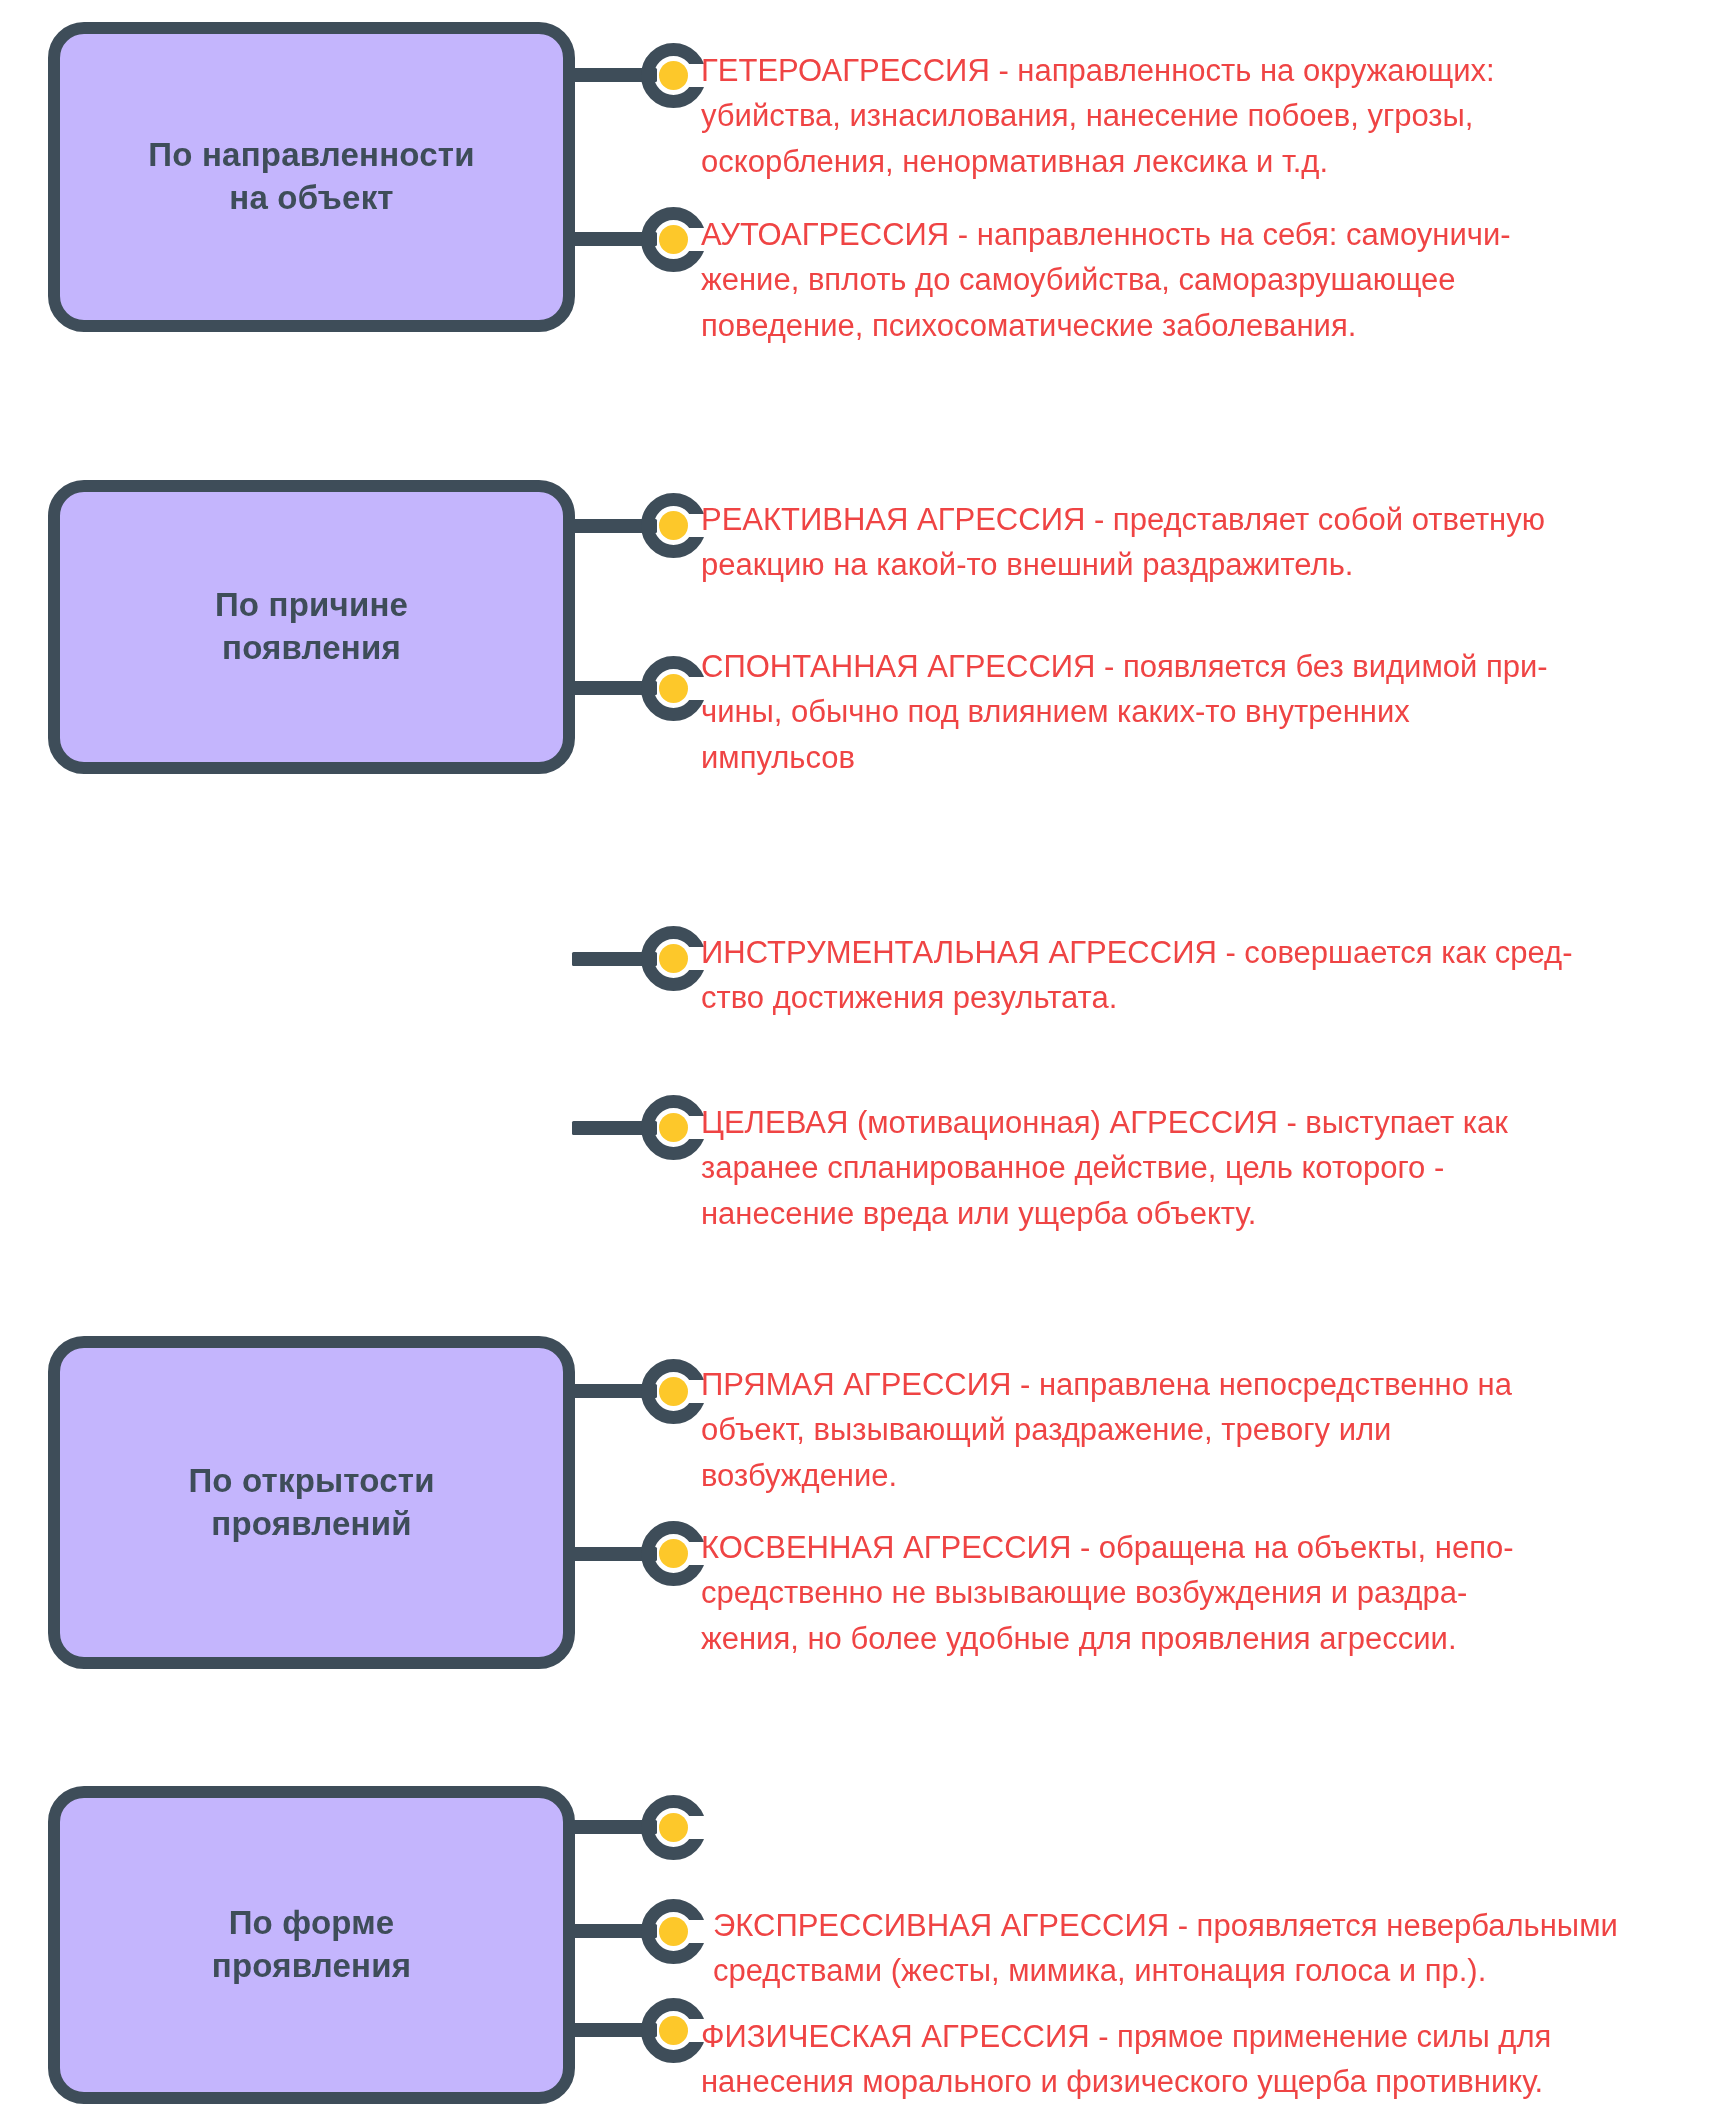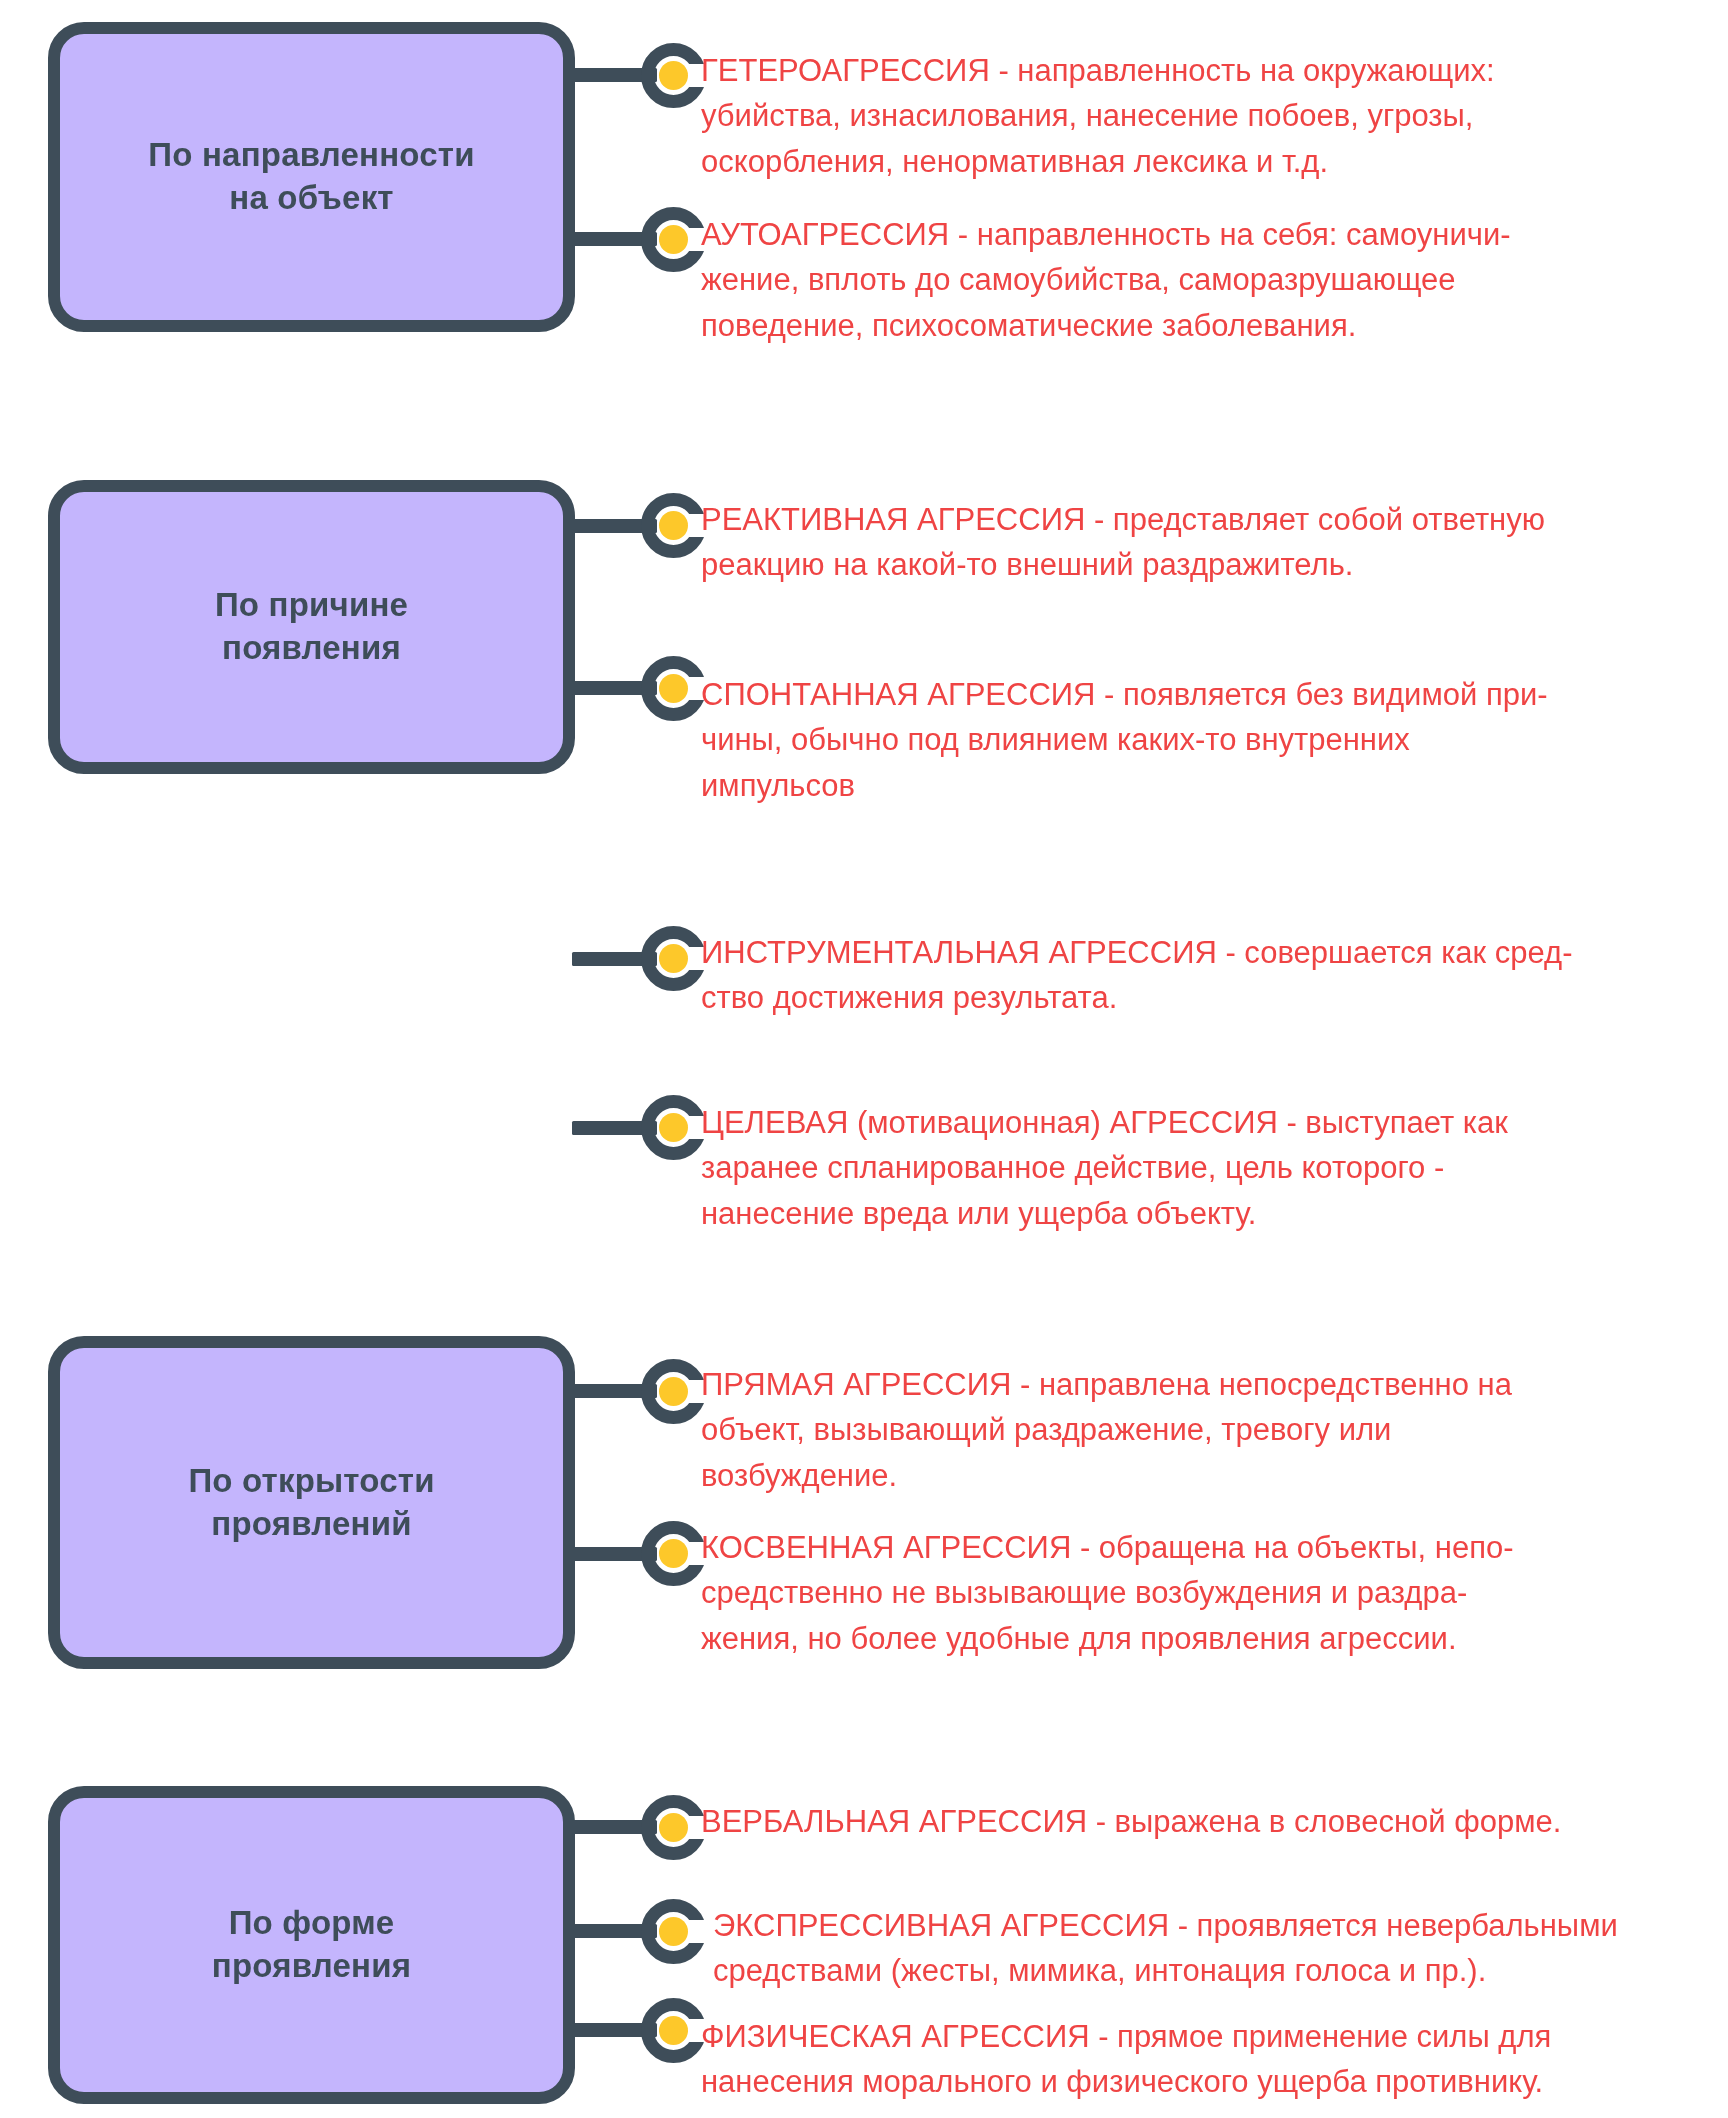--- a/index.html
+++ b/index.html
@@ -144,21 +144,21 @@
     </div>
     <div class="desc" style="top:17px;">РЕАКТИВНАЯ АГРЕССИЯ - представляет собой ответную
 реакцию на какой-то внешний раздражитель.</div>
 
     <div class="stub" style="left:572px;top:201px;width:85px;"></div>
     <div class="bullet" style="left:641px;top:176px;">
       <div class="ring"></div>
       <div class="notch"></div>
       <div class="dot"></div>
     </div>
-    <div class="desc" style="top:192px;">СПОНТАННАЯ АГРЕССИЯ - появляется без видимой при-
+    <div class="desc" style="top:164px;">СПОНТАННАЯ АГРЕССИЯ - появляется без видимой при-
 чины, обычно под влиянием каких-то внутренних
 импульсов</div>
   </div>
 
   <div class="group" style="top:910px;height:302px;">
 
     <div class="stub" style="left:572px;top:42px;width:85px;"></div>
     <div class="bullet" style="left:641px;top:16.3px;">
       <div class="ring"></div>
       <div class="notch"></div>
@@ -210,21 +210,20 @@
       <div class="card-label">По форме
 проявления</div>
     </div>
 
     <div class="stub" style="left:572px;top:46px;width:85px;"></div>
     <div class="bullet" style="left:641px;top:21px;">
       <div class="ring"></div>
       <div class="notch"></div>
       <div class="dot"></div>
     </div>
-    <div class="desc" style="top:25px;">ВЕРБАЛЬНАЯ АГРЕССИЯ - выражена в словесной форме.</div>
 
     <div class="stub" style="left:572px;top:150px;width:85px;"></div>
     <div class="bullet" style="left:641px;top:125px;">
       <div class="ring"></div>
       <div class="notch"></div>
       <div class="dot"></div>
     </div>
     <div class="desc" style="top:129px;margin-left:12px;">ЭКСПРЕССИВНАЯ АГРЕССИЯ - проявляется невербальными
 средствами (жесты, мимика, интонация голоса и пр.).</div>
 

